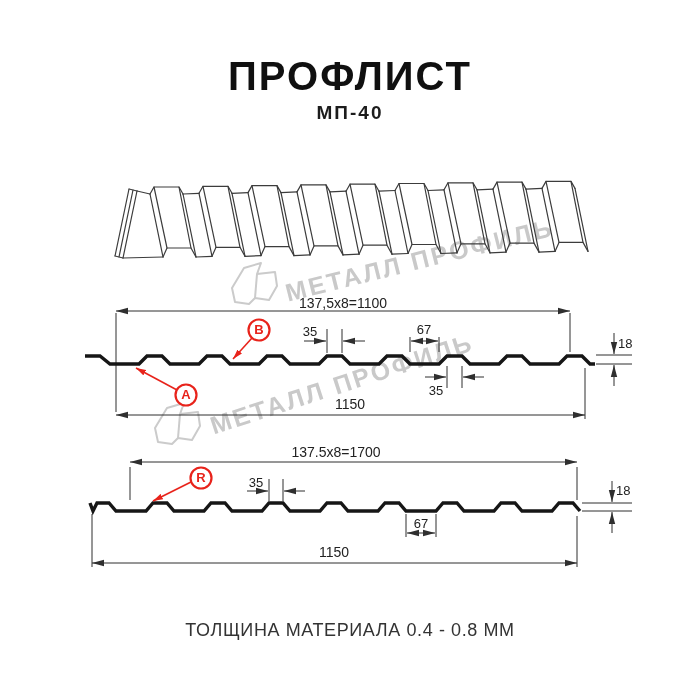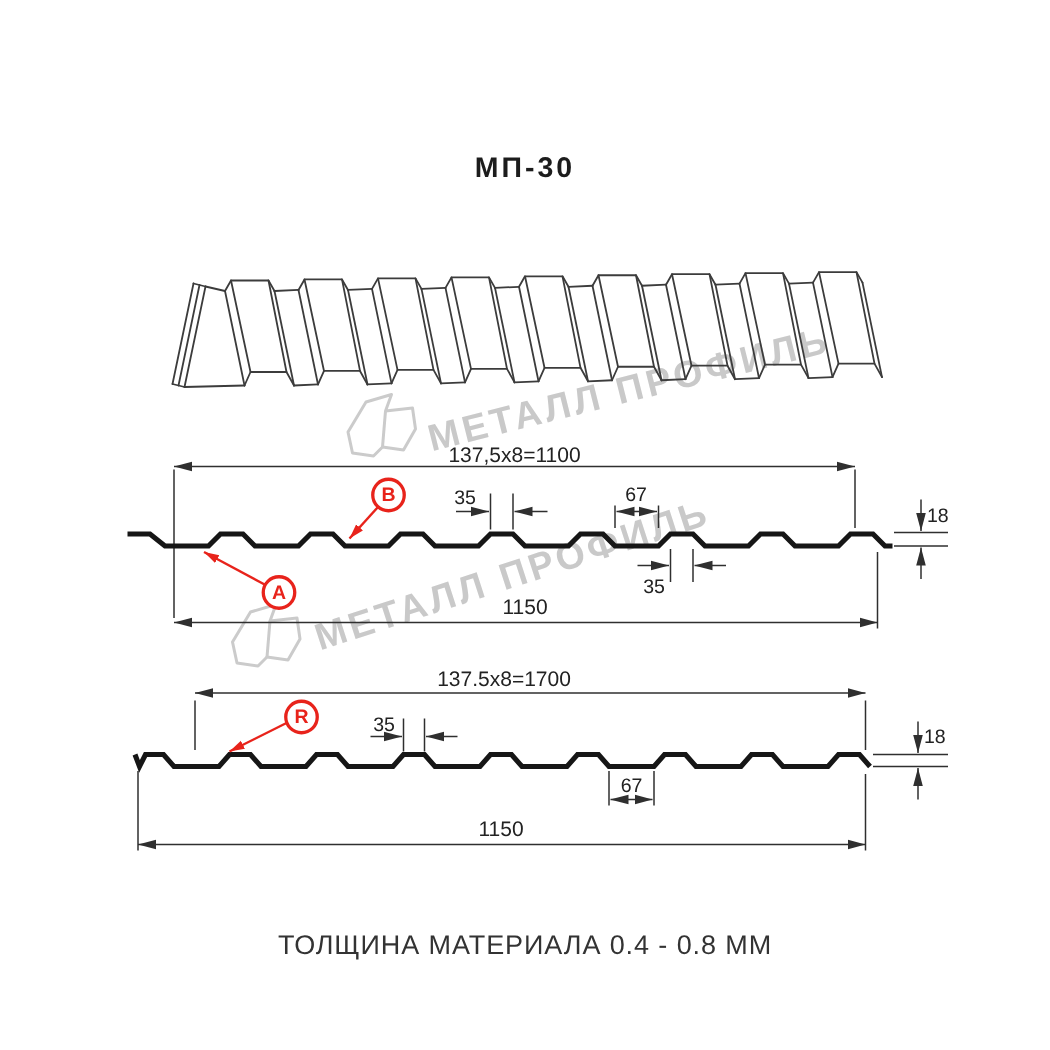--- a/index.html
+++ b/index.html
@@ -19,21 +19,22 @@
   svg.art{position:absolute;left:0;top:0;z-index:2;}
 </style>
 </head>
 <body>
 
 <div class="canvas">
 
   <div class="abs wmtext" style="left:286px;top:279px;transform:rotate(-14deg);">МЕТАЛЛ ПРОФИЛЬ</div>
   <div class="abs wmtext" style="left:211px;top:412px;transform:rotate(-18deg);">МЕТАЛЛ ПРОФИЛЬ</div>
 
-  <div class="abs ctr subtitle">МП-30</div>
+  <div class="abs ctr title">ПРОФЛИСТ</div>
+  <div class="abs ctr subtitle">МП-40</div>
 
   <svg class="art" width="700" height="700" viewBox="0 0 700 700">
     <defs>
       <marker id="arr" orient="auto-start-reverse" markerUnits="userSpaceOnUse" markerWidth="12" markerHeight="8" refX="12" refY="4">
         <path d="M12,4 L0,0.8 L0,7.2 Z" fill="#2f2f2f"></path>
       </marker>
       <marker id="arrR" orient="auto-start-reverse" markerUnits="userSpaceOnUse" markerWidth="10" markerHeight="7" refX="10" refY="3.5">
         <path d="M10,3.5 L0,0.5 L0,6.5 Z" fill="#e8231b"></path>
       </marker>
       <g id="rib3d">

